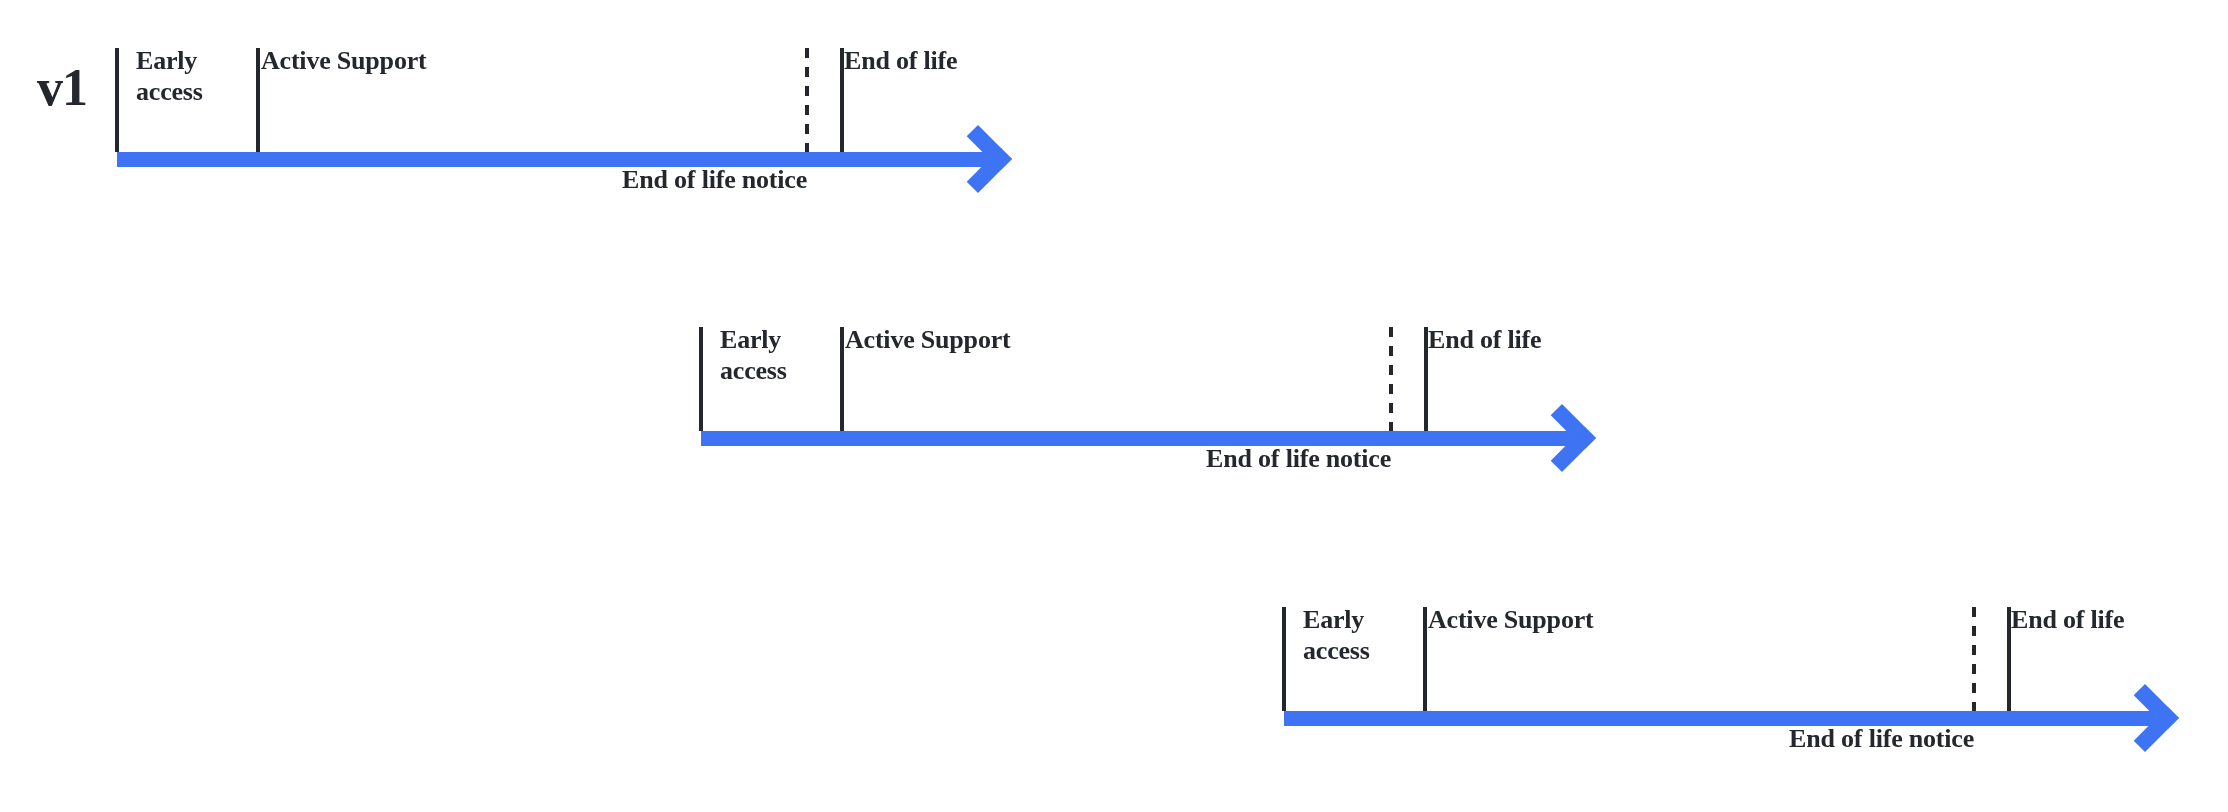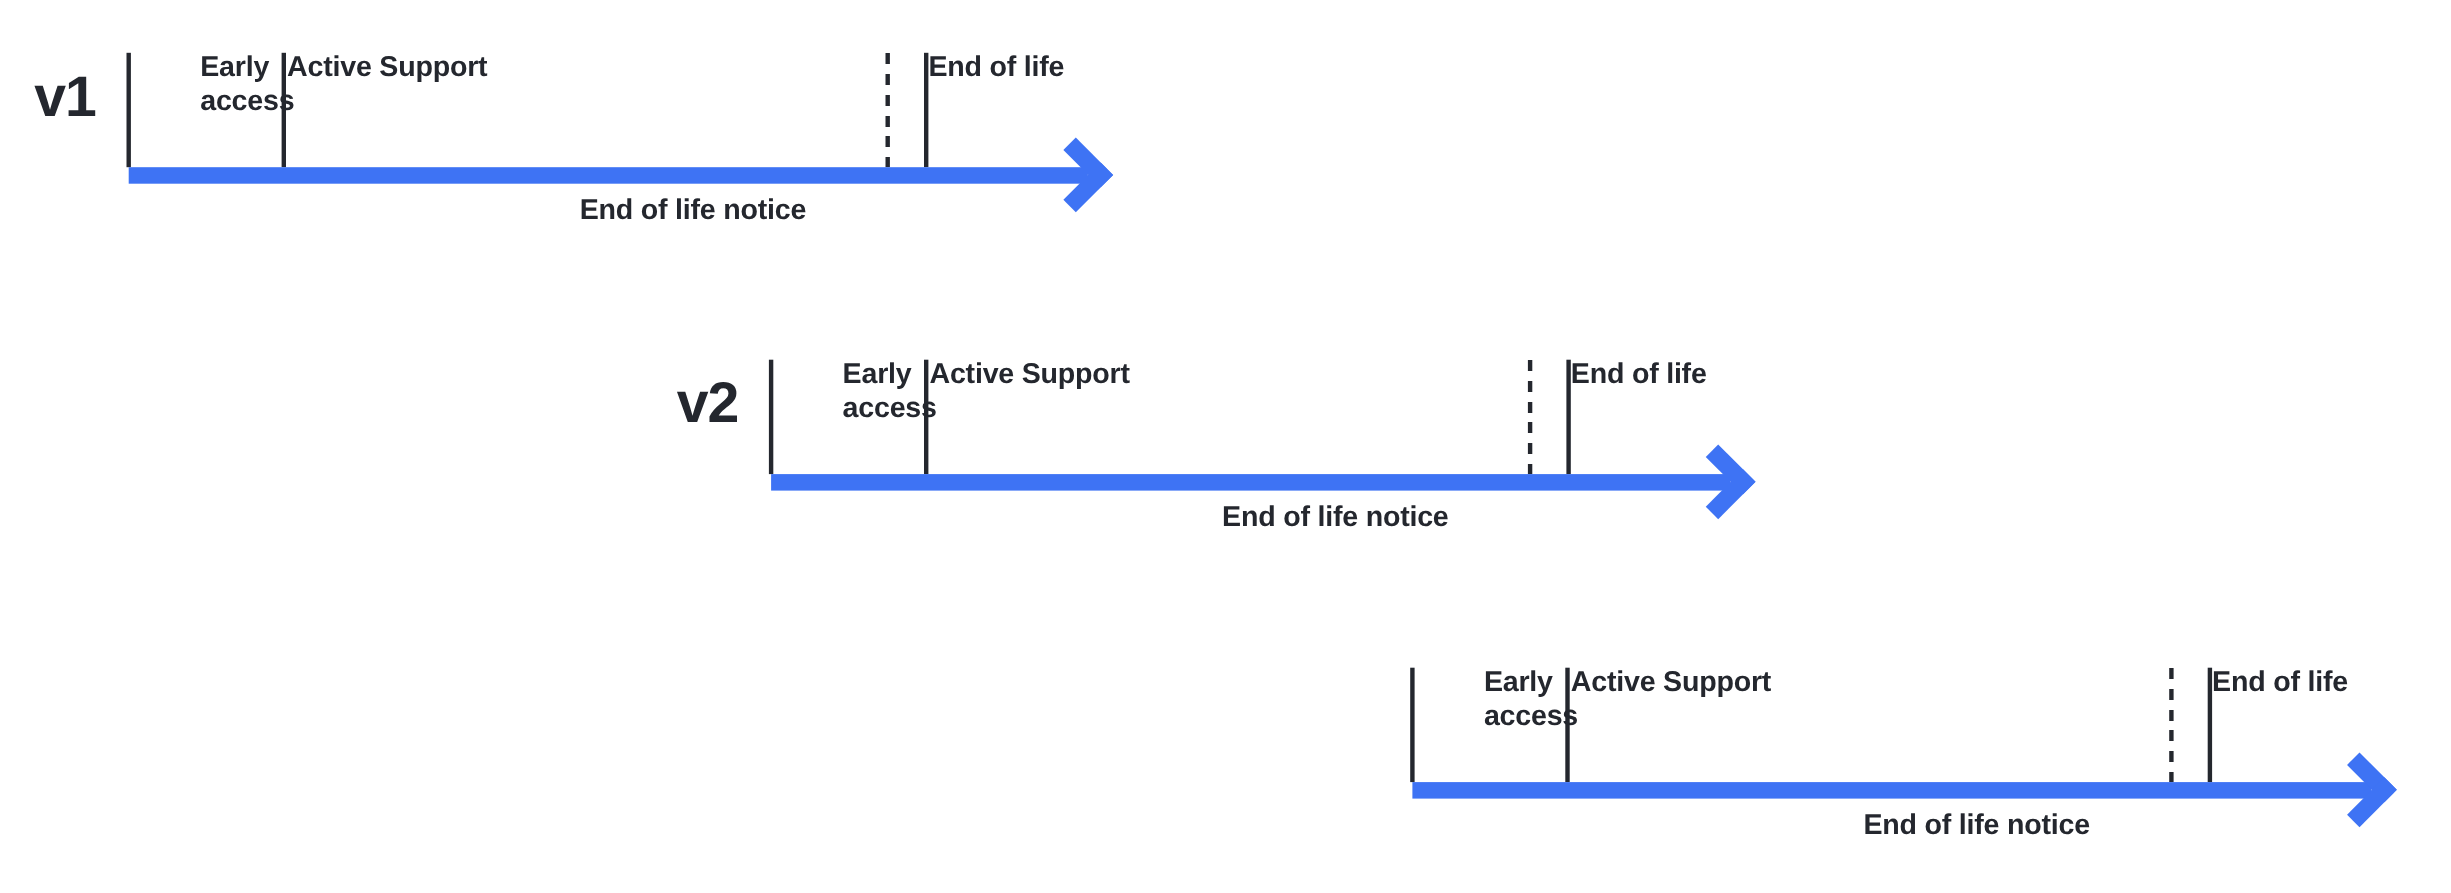--- a/index.html
+++ b/index.html
@@ -14,21 +14,21 @@
     overflow: hidden;
     font-family: "Liberation Sans", sans-serif;
   }
   .stage {
     position: relative;
     width: 2228px; height: 812px;
     background: var(--bg);
   }
   .timeline {
     position: absolute;
-    width: 1000px; height: 170px;
+    width: 1000px; height: 170px; font-family: Liberation Serif, serif;
   }
   .timeline.r1 { left: 117px; top: 48px; }
   .timeline.r2 { left: 701px; top: 327px; }
   .timeline.r3 { left: 1284px; top: 607px; }
 
   .vnum {
     position: absolute;
     left: -200px; top: 13px;
     width: 170px;
     text-align: right;
@@ -58,27 +58,27 @@
     );
   }
   .plabel {
     position: absolute;
     font-size: 26px;
     line-height: 31px;
     font-weight: 700;
     color: var(--ink);
     letter-spacing: -0.2px;
   }
-  .plabel.early  { left: 19px;  top: -3px; width: 112px; margin-left: 46px; }
+  .plabel.early  { left: 19px;  top: -3px; width: 112px; }
   .plabel.active { left: 144px; top: -3px; width: 420px; white-space: nowrap; }
   .plabel.eol    { left: 727px; top: -3px; width: 320px; white-space: nowrap; }
   .plabel.notice {
-    left: 410px; top: 127px;
+    left: 410px; top: 116px;
     width: 280px;
-    text-align: left;
+    text-align: right;
     white-space: nowrap;
   }
   .bar {
     position: absolute;
     left: 0; top: 104px;
     width: 872px; height: 15px;
     background: var(--accent);
   }
   .arrowhead {
     position: absolute;
@@ -103,21 +103,20 @@
     <div class="plabel active">Active Support</div>
     <div class="dashline"></div>
     <div class="tick t3"></div>
     <div class="plabel eol">End of life</div>
     <div class="bar"></div>
     <div class="arrowhead"></div>
     <div class="plabel notice">End of life notice</div>
   </div>
 
   <div class="timeline r2">
-    <div class="vnum">v2</div>
     <div class="tick t1"></div>
     <div class="plabel early">Early access</div>
     <div class="tick t2"></div>
     <div class="plabel active">Active Support</div>
     <div class="dashline"></div>
     <div class="tick t3"></div>
     <div class="plabel eol">End of life</div>
     <div class="bar"></div>
     <div class="arrowhead"></div>
     <div class="plabel notice">End of life notice</div>

